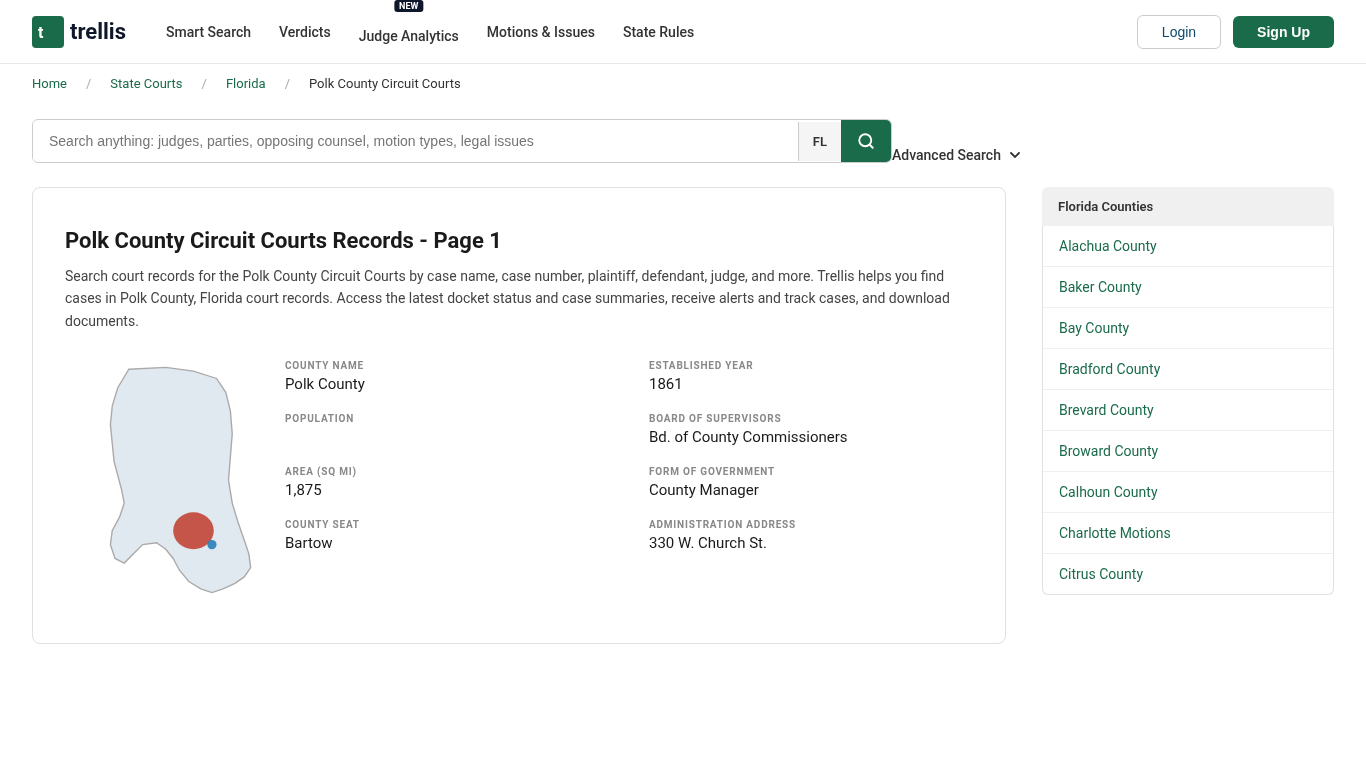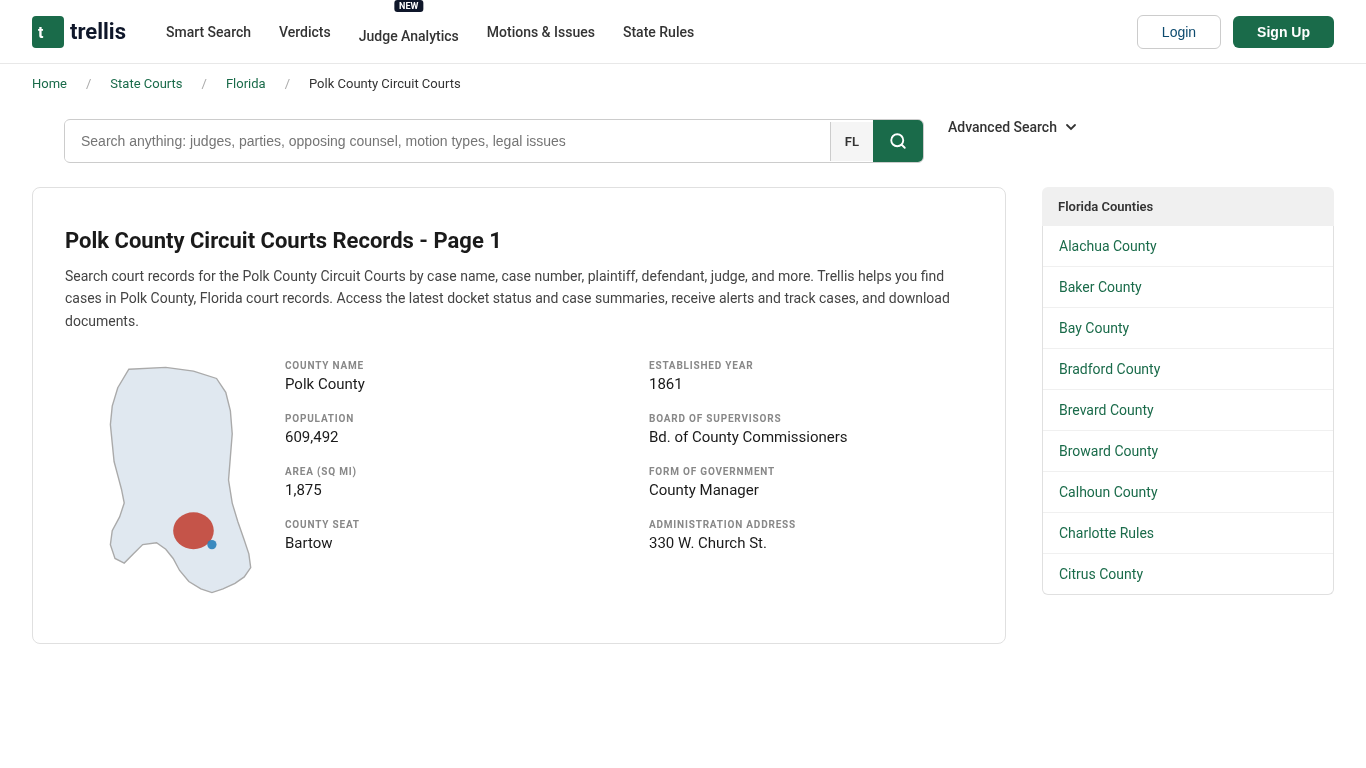--- a/index.html
+++ b/index.html
@@ -65,23 +65,22 @@
       color: #555;
     }
     .breadcrumb a { color: #1a6b4a; text-decoration: none; }
     .breadcrumb-sep { color: #aaa; }
     .breadcrumb-current { color: #333; }
 
     
     .search-section {
       padding: 16px 32px 24px;
       display: flex;
-      align-items: flex-start;
-      gap: 24px;
-      margin-left: 32px;
+      align-items: flex-end;
+      gap: 0;
     }
     .search-wrapper {
       display: flex;
       align-items: center;
       flex: 1;
       max-width: 860px;
       border: 1.5px solid #ccc;
       border-radius: 6px;
       overflow: hidden;
     }
@@ -300,21 +299,20 @@
           <div class="detail-value">Polk County</div>
         </div>
 
         <div class="detail-group">
           <div class="detail-label">ESTABLISHED YEAR</div>
           <div class="detail-value">1861</div>
         </div>
 
         <div class="detail-group">
           <div class="detail-label">POPULATION</div>
-          <div class="detail-value">609,492</div>
         </div>
 
         <div class="detail-group">
           <div class="detail-label">BOARD OF SUPERVISORS</div>
           <div class="detail-value">Bd. of County Commissioners</div>
         </div>
 
         <div class="detail-group">
           <div class="detail-label">AREA (SQ MI)</div>
           <div class="detail-value">1,875</div>
@@ -342,18 +340,18 @@
   <aside class="sidebar">
     <div class="sidebar-header">Florida Counties</div>
     <div class="sidebar-list" id="sidebar-list">
     <a href="#" class="sidebar-item">Alachua County</a>
         <a href="#" class="sidebar-item">Baker County</a>
         <a href="#" class="sidebar-item">Bay County</a>
         <a href="#" class="sidebar-item">Bradford County</a>
         <a href="#" class="sidebar-item">Brevard County</a>
         <a href="#" class="sidebar-item">Broward County</a>
         <a href="#" class="sidebar-item">Calhoun County</a>
-        <a href="#" class="sidebar-item">Charlotte Rules</a>
+        <a href="#" class="sidebar-item">Charlotte Motions</a>
         <a href="#" class="sidebar-item">Citrus County</a>
       </div>
   </aside>
 
 </div>
 
 </body></html>

